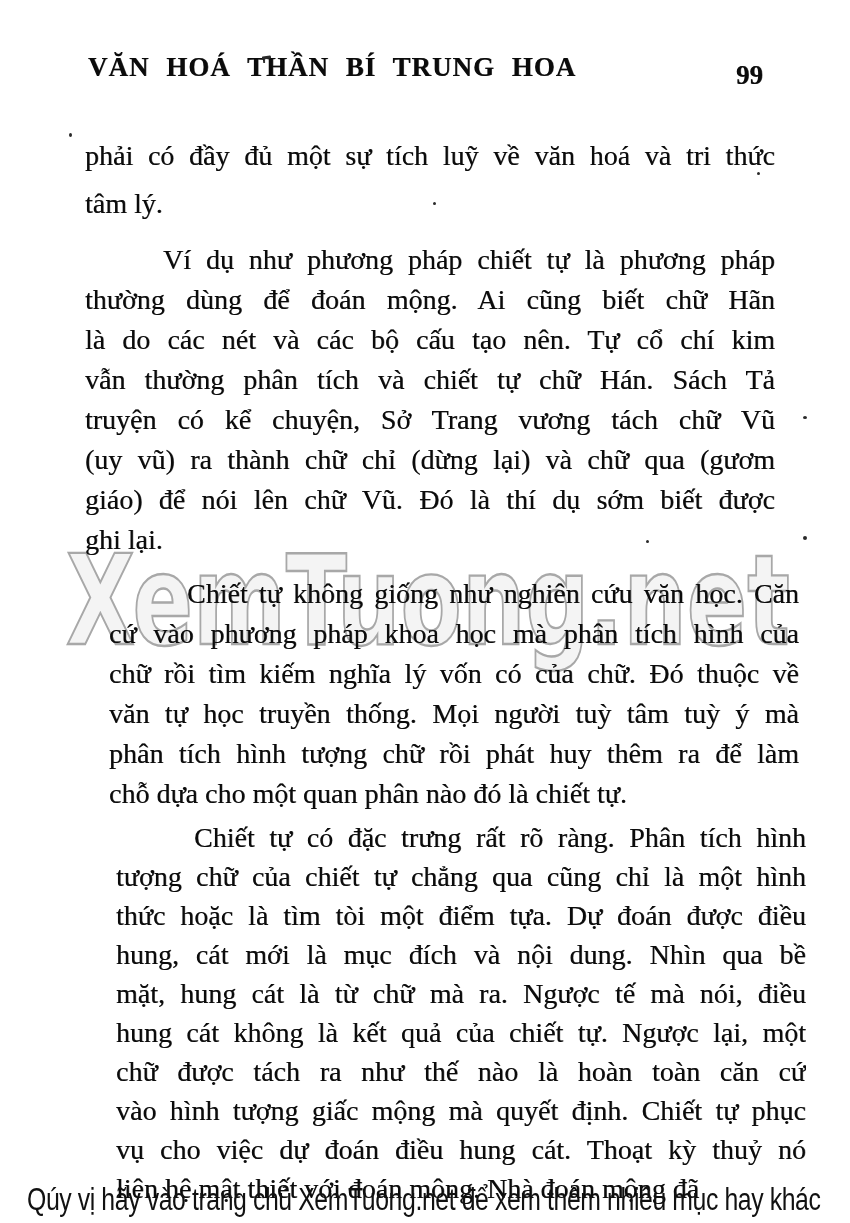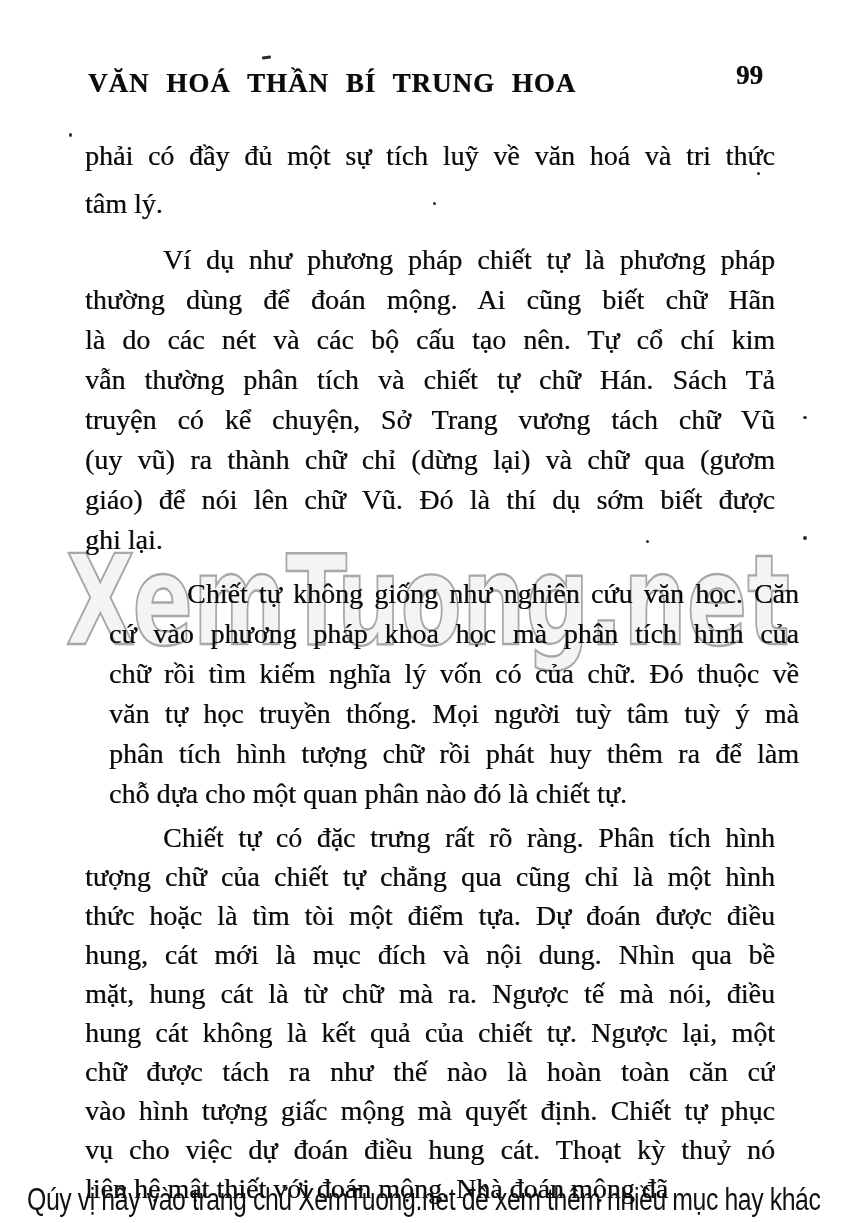--- a/index.html
+++ b/index.html
@@ -5,21 +5,21 @@
   html,body{margin:0;padding:0;background:#e8e8e8;}
   .page{
     position:relative;
     width:850px;height:1223px;
     background:#ffffff;
     overflow:hidden;
     font-family:"Liberation Serif", serif;
     color:#0b0b0b;
   }
   .header-title{
-    position:absolute;left:88px;top:68px;
+    position:absolute;left:88px;top:52px;
     font-size:27px;font-weight:bold;
     letter-spacing:1px;word-spacing:9px;
     white-space:nowrap;
     text-shadow:0.4px 0.2px 0 rgba(0,0,0,0.6);
   }
   .page-number{
     position:absolute;left:736px;top:60px;
     font-size:27px;font-weight:bold;
     text-shadow:0.4px 0.2px 0 rgba(0,0,0,0.6);
   }
@@ -34,21 +34,21 @@
     text-align:justify;
     text-align-last:justify;
     overflow:hidden;
     text-shadow:0.45px 0.25px 0 rgba(0,0,0,0.55);
   }
   .bline.last{text-align-last:left;}
   .bline.indent{padding-left:78px;}
   #para-1{top:132px;}  #para-1 .bline{height:48px;line-height:48px;}
   #para-2{top:240px;}  #para-2 .bline{height:40px;line-height:40px;}
   #para-3{top:574px;margin-left:24px;}  #para-3 .bline{height:40px;line-height:40px;}
-  #para-4{top:818px;}  #para-4 .bline{height:39px;line-height:39px;}
+  #para-4{top:818px;margin-left:31px;}  #para-4 .bline{height:39px;line-height:39px;}
   .footer-note{
     position:absolute;left:27px;top:1183px;
     z-index:2;
     font-family:"Liberation Sans", sans-serif;
     font-size:31px;line-height:34px;
     color:#111;
     transform:scaleX(0.80);
     transform-origin:left top;
     white-space:nowrap;
     letter-spacing:-0.5px;

